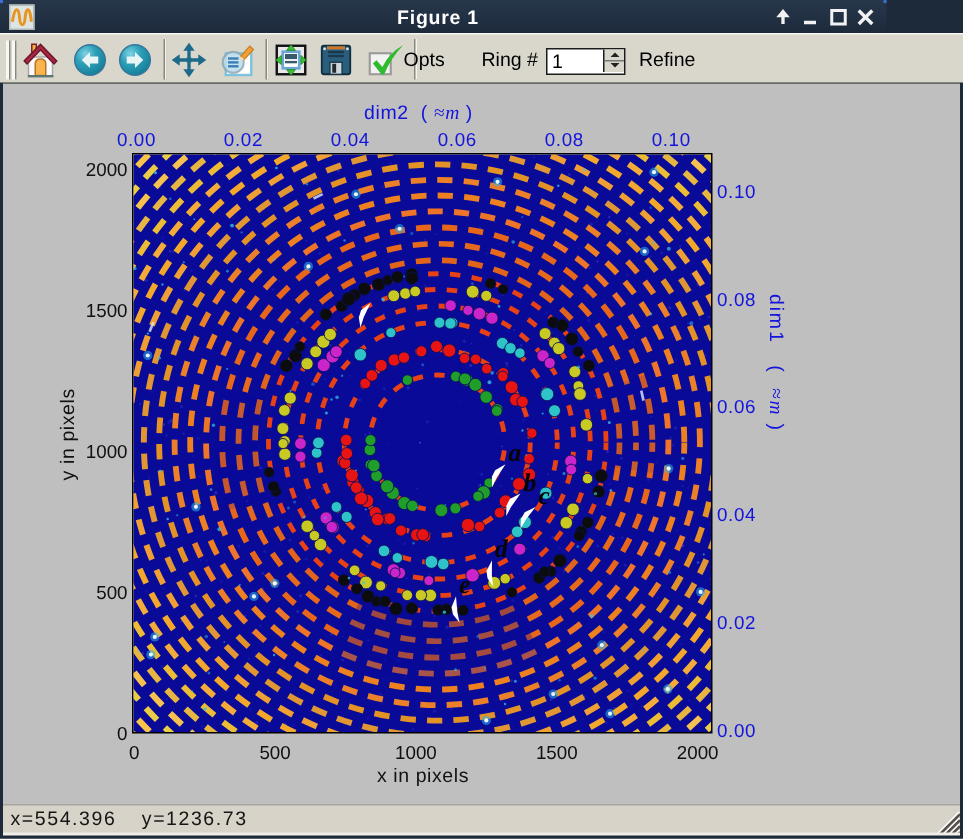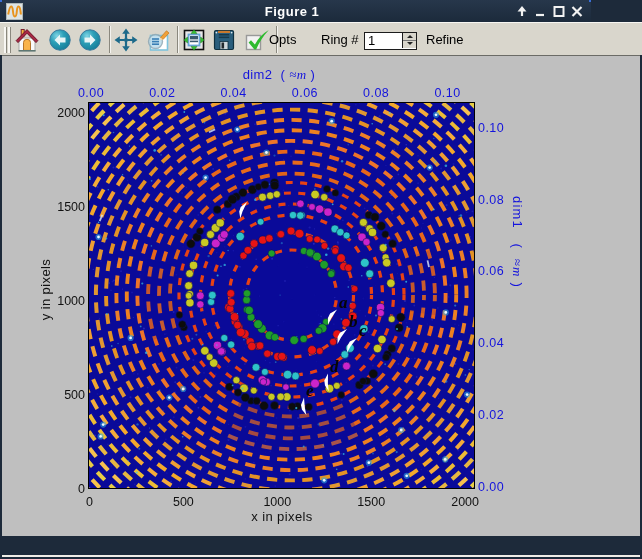--- a/index.html
+++ b/index.html
@@ -1029,13 +1029,30 @@
 <div style="position:absolute;left:64.5px;top:495px;width:50px;text-align:center;font-size:12.5px;color:#111">0</div>
 <div style="position:absolute;left:158.4px;top:495px;width:50px;text-align:center;font-size:12.5px;color:#111">500</div>
 <div style="position:absolute;left:252.3px;top:495px;width:50px;text-align:center;font-size:12.5px;color:#111">1000</div>
 <div style="position:absolute;left:346.2px;top:495px;width:50px;text-align:center;font-size:12.5px;color:#111">1500</div>
 <div style="position:absolute;left:440.1px;top:495px;width:50px;text-align:center;font-size:12.5px;color:#111">2000</div>
 <div style="position:absolute;left:229px;top:67px;width:100px;text-align:center;font-size:13px;letter-spacing:0.4px;color:#1414dd">dim2&nbsp; ( <i style="font-family:'Liberation Serif',serif">≈m</i> )</div>
 <div style="position:absolute;left:467px;top:234px;width:100px;text-align:center;font-size:13px;letter-spacing:1.2px;color:#1414dd;transform:rotate(90deg);transform-origin:center">dim1&nbsp;&nbsp; (&nbsp; <i style="font-family:'Liberation Serif',serif">≈m</i> )</div>
 <div style="position:absolute;left:232px;top:508.5px;width:100px;text-align:center;font-size:13px;letter-spacing:0.4px;color:#111">x in pixels</div>
 <div style="position:absolute;left:-5px;top:282px;width:100px;text-align:center;font-size:13px;letter-spacing:0.4px;color:#111;transform:rotate(-90deg);transform-origin:center">y in pixels</div>
 <div style="position:absolute;left:0;top:535.5px;width:642px;height:23.5px;background:#1d2a3a">
+<div style="position:absolute;left:2px;top:0;width:638px;height:19px;background:#d7d3c9;border-top:1px solid #a9a69d">
+<span style="position:absolute;left:5px;top:1px;font-size:13px;letter-spacing:1.05px;color:#151515">x=554.396<span style="display:inline-block;width:17px"></span>y=1236.73</span>
+<svg style="position:absolute;right:0px;bottom:0px" width="16" height="16" viewBox="0 0 16 16">
+<g stroke="#ffffff" stroke-width="1.3">
+<line x1="15.5" y1="1.5" x2="1.5" y2="15.5"></line>
+          <line x1="15.5" y1="5.5" x2="5.5" y2="15.5"></line>
+          <line x1="15.5" y1="9.5" x2="9.5" y2="15.5"></line>
+          <line x1="15.5" y1="13.5" x2="13.5" y2="15.5"></line>
+</g>
+<g stroke="#55514a" stroke-width="1.7">
+<line x1="16" y1="2.8" x2="2.8" y2="16"></line>
+          <line x1="16" y1="6.8" x2="6.8" y2="16"></line>
+          <line x1="16" y1="10.8" x2="10.8" y2="16"></line>
+          <line x1="16" y1="14.8" x2="14.8" y2="16"></line>
+</g>
+</svg>
+</div>
 <div style="position:absolute;left:2px;top:19px;width:638px;height:2.5px;background:#efede7"></div>
 </div>
 </body></html>

